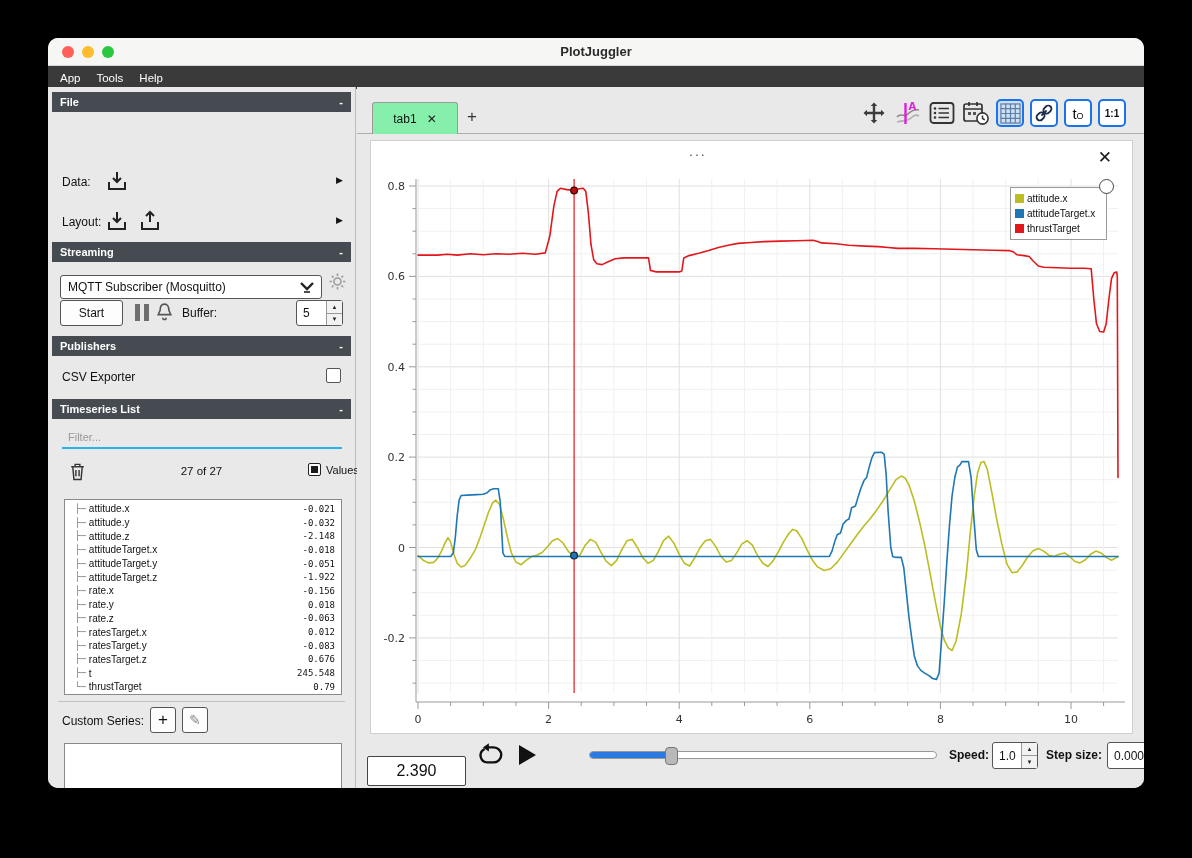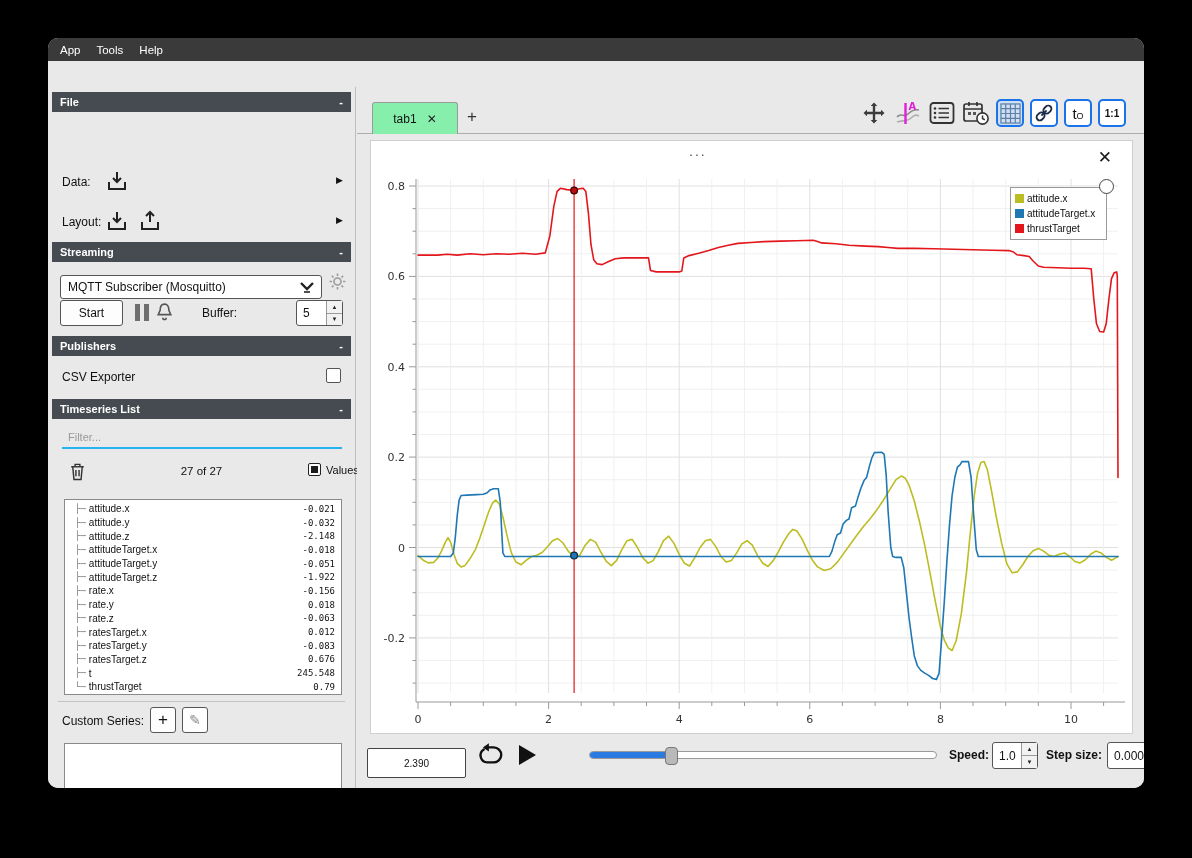--- a/index.html
+++ b/index.html
@@ -78,36 +78,44 @@
     border:1px solid #9a9a9a; padding:3px 4px; z-index:2; }
   .lrow { display:flex; align-items:center; gap:3px; height:15px; }
   .lrow .sw { width:9px; height:9px; }
   .lrow .ln { font-size:10px; color:#111; white-space:nowrap; }
   .legend-handle { position:absolute; left:728px; top:38px; width:15px; height:15px; border-radius:50%;
     background:#fff; border:1.5px solid #444; z-index:3; }
   .annot { position:absolute; left:219px; top:207px; font-family:"DejaVu Sans Mono",monospace;
     font-size:11px; font-weight:700; line-height:13px; white-space:pre; z-index:2; }
   
   .playbar { position:absolute; left:0; right:0; bottom:16px; height:32px; }
-  .timebox { position:absolute; left:10px; top:8px; width:99px; height:30px; background:#fff;
+  .timebox { position:absolute; left:10px; top:16px; width:99px; height:30px; background:#fff;
     border:1.5px solid #444; border-radius:2px; display:flex; align-items:center; justify-content:center;
-    font-size:10px; color:#111; }
+    font-size:16px; color:#111; }
   .slider { position:absolute; left:232px; top:11px; width:348px; height:8px; background:#fff;
     border:1px solid #999; border-radius:4px; }
   .slider .fill { position:absolute; left:0; top:0; bottom:0; background:#2b7ae2; border-radius:4px 0 0 4px; }
   .slider .thumb { position:absolute; top:-5.5px; width:13px; height:18px; background:#b9b9b9;
     border:1px solid #777; border-radius:4px; }
   .pb-lbl { position:absolute; top:8px; font-size:12px; font-weight:700; color:#111; }
   svg text { font-family:"DejaVu Sans","Liberation Sans",sans-serif; }
 </style>
 </head>
 <body>
 
 <div class="window">
 
+  <div class="titlebar">
+    <div class="traffic">
+      <div class="light" style="background: rgb(255, 95, 87);"></div>
+      <div class="light" style="background: rgb(254, 188, 46);"></div>
+      <div class="light" style="background: rgb(40, 200, 64);"></div>
+    </div>
+    <div class="win-title">PlotJuggler</div>
+  </div>
 
   <div class="menubar">
     <span>App</span>
     <span>Tools</span>
     <span>Help</span>
   </div>
 
   <div class="content">
 
     <div class="left-panel">
@@ -169,21 +177,21 @@
       <span style="position:absolute; left:87px; top:217px; display:flex; gap:4px;">
         <span style="width:5px;height:17px;background:#6e6e6e;"></span>
           <span style="width:5px;height:17px;background:#6e6e6e;"></span>
       </span>
       <span class="iconbtn" style="position:absolute; left:106px; top:214px;">
         <svg width="21" height="22" viewBox="0 0 24 24" fill="none" stroke="#555" stroke-width="1.8">
             <path d="M12 3c-3.5 0-5 3-5 7l-2.2 5h14.4L17 10c0-4-1.5-7-5-7z"></path>
             <path d="M10 18.5a2 2 0 0 0 4 0"></path>
           </svg>
       </span>
-      <div style="position:absolute; left:134px; top:219px;margin-left:20px;" class="lbl">Buffer:</div>
+      <div style="position:absolute; left:134px; top:219px;" class="lbl">Buffer:</div>
       <div class="spin" style="left:248px; top:213px; width:47px; height:26px;">
         <div class="val">5</div>
         <div class="arrows">
             <div>▲</div>
             <div>▼</div>
           </div>
       </div>
 
       <div class="sec-h" style="top:249px">
         <span>Publishers</span>

